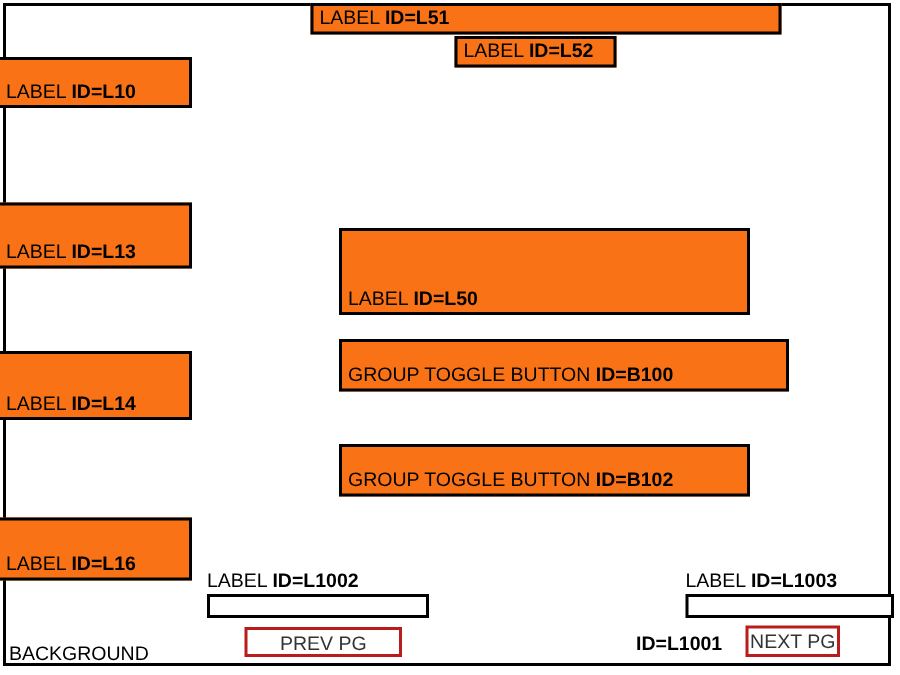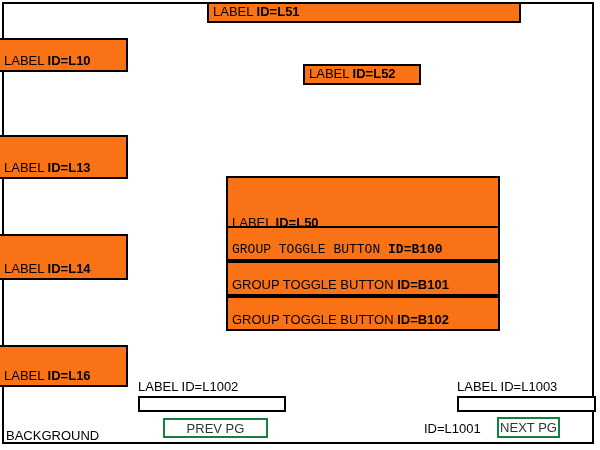--- a/index.html
+++ b/index.html
@@ -49,27 +49,27 @@
     font-weight: bold;
   }
   
   .plain {
     position: absolute;
     font-size: 13px;
     line-height: 15px;
     color: #000000;
     white-space: nowrap;
   }
-  .plain b { font-weight: normal; }
+  .plain b { font-weight: bold; }
 
   
   .btn {
     position: absolute;
     box-sizing: border-box;
-    border: 2px solid #15803d;
+    border: 2px solid #b91c1c;
     background: #ffffff;
     display: flex;
     align-items: center;
     justify-content: center;
     font-size: 13px;
     color: #333333;
     white-space: nowrap;
   }
   
   .field {
@@ -92,21 +92,21 @@
 <div id="screen">
 
   <div class="frame"></div>
 
   <div class="box" style="left:207px; top:2px; width:314px; height:21px;">
     <span class="box-text">
       <span>LABEL </span><b>ID=L51</b>
     </span>
   </div>
 
-  <div class="box" style="left:303px; top:24px; width:118px; height:21px;margin-top:40px;">
+  <div class="box" style="left:303px; top:24px; width:108px; height:21px;">
     <span class="box-text">
       <span>LABEL </span><b>ID=L52</b>
     </span>
   </div>
 
 
   <div class="box" style="left:-2px; top:38px; width:130px; height:34px;">
     <span class="box-text">
       <span>LABEL </span><b>ID=L10</b>
     </span>
@@ -123,37 +123,32 @@
       <span>LABEL </span><b>ID=L14</b>
     </span>
   </div>
 
   <div class="box" style="left:-2px; top:345px; width:130px; height:42px;">
     <span class="box-text">
       <span>LABEL </span><b>ID=L16</b>
     </span>
   </div>
 
-  <div class="box" style="left:226px; top:176px; width:274px; height:58px;">
+  <div class="box" style="left:226px; top:152px; width:274px; height:58px;">
     <span class="box-text">
       <span>LABEL </span><b>ID=L50</b>
     </span>
   </div>
 
-  <div class="box" style="left:226px; top:226px; width:274px; height:35px;font-family:Liberation Mono, monospace;">
+  <div class="box" style="left:226px; top:226px; width:300px; height:35px;">
     <span class="box-text">
       <span>GROUP TOGGLE BUTTON </span><b>ID=B100</b>
     </span>
   </div>
 
-  <div class="box" style="left:226px; top:261px; width:274px; height:35px;">
-    <span class="box-text">
-      <span>GROUP TOGGLE BUTTON </span><b>ID=B101</b>
-    </span>
-  </div>
 
   <div class="box" style="left:226px; top:296px; width:274px; height:35px;">
     <span class="box-text">
       <span>GROUP TOGGLE BUTTON </span><b>ID=B102</b>
     </span>
   </div>
 
   <div class="plain" style="left:138px; top:379px;">
     <span>LABEL </span><b>ID=L1002</b>
   </div>

